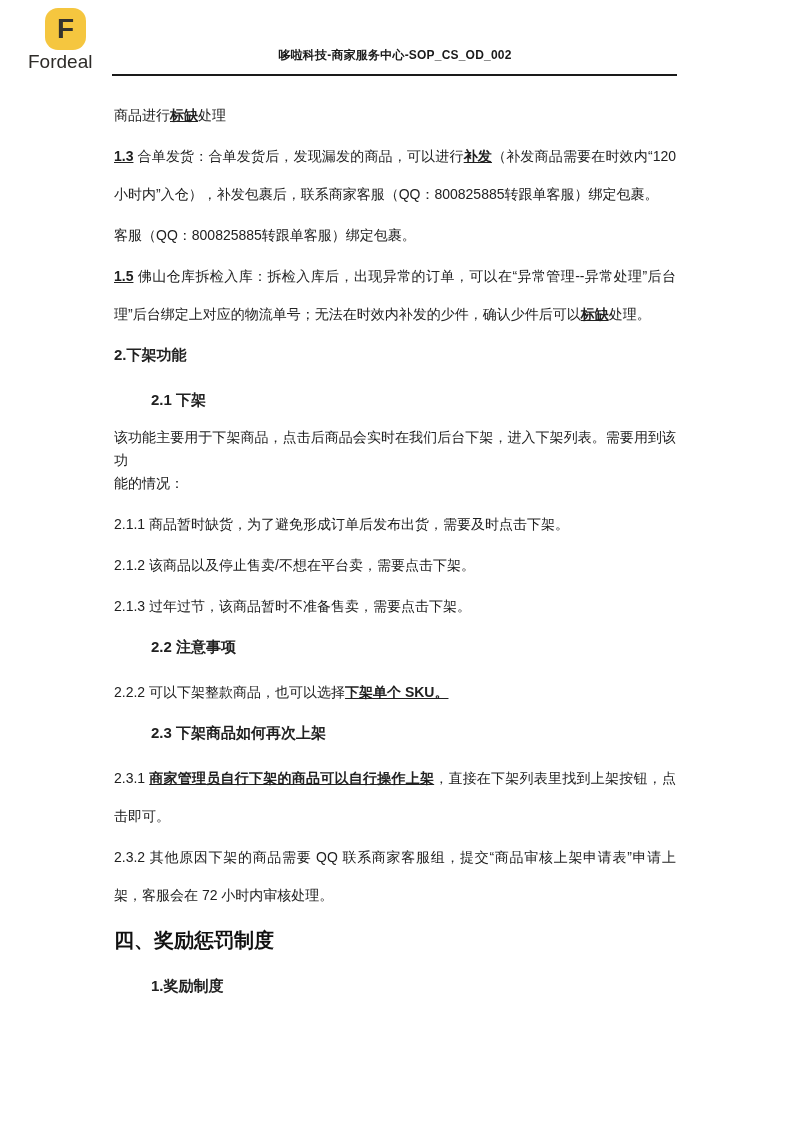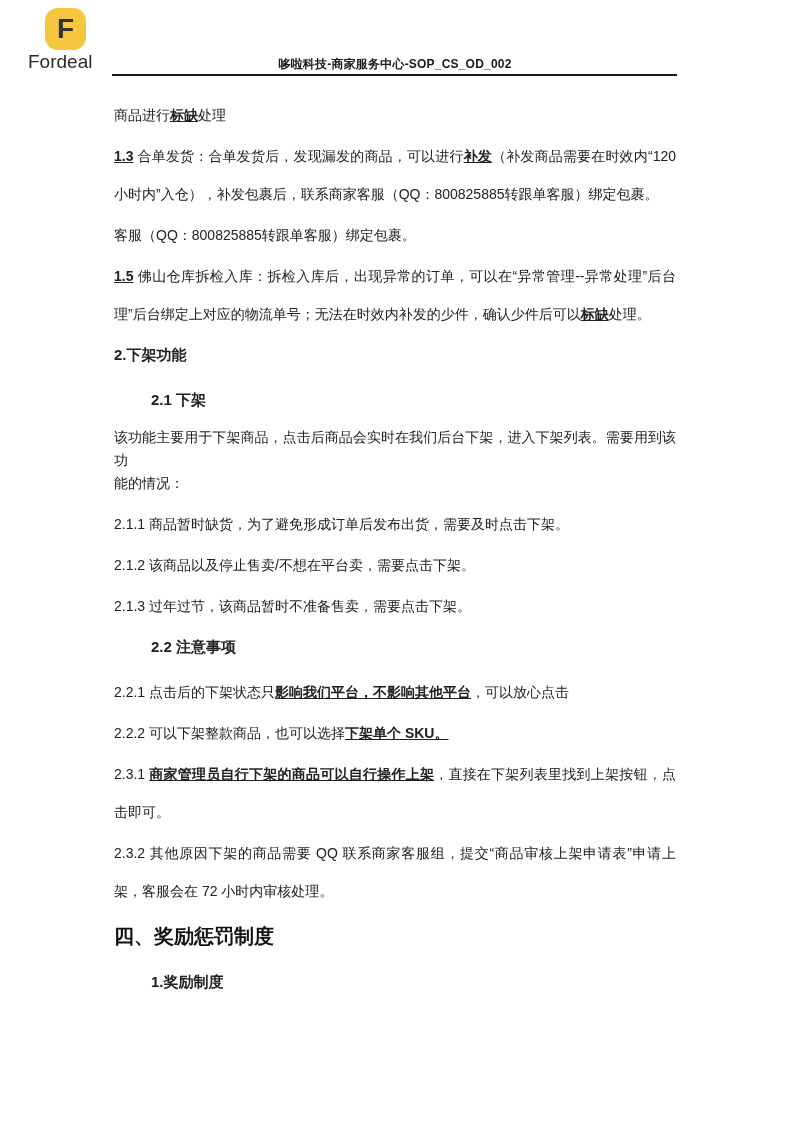--- a/index.html
+++ b/index.html
@@ -30,21 +30,21 @@
     position: absolute;
     left: 28px; top: 51px;
     width: 76px;
     text-align: left;
     font-size: 19px;
     font-weight: 400;
     color: #2d2b28;
   }
   .doc-title {
     position: absolute;
-    left: 114px; top: 56px;
+    left: 114px; top: 47px;
     width: 562px;
     text-align: center;
     font-size: 12px;
     font-weight: 700;
     color: #1a1a1a;
     letter-spacing: 0.2px;
   }
   .header-rule {
     position: absolute;
     left: 112px; top: 74px;
@@ -114,24 +114,24 @@
       <div class="block p">
         <div class="line"><span>2.1.2 该商品以及停止售卖/不想在平台卖，需要点击下架。</span></div>
       </div>
       <div class="block p">
         <div class="line"><span>2.1.3 过年过节，该商品暂时不准备售卖，需要点击下架。</span></div>
       </div>
       <div class="block h3">
         <div class="line"><span>2.2 注意事项</span></div>
       </div>
       <div class="block p">
-        <div class="line"><span>2.2.1 点击后的下架状态只</span><span class="b">影响我们平台，不影响其他平台</span><span>，可以放心点击</span></div>
+        <div class="line"><span>2.2.2 可以下架整款商品，也可以选择</span><span class="b">下架单个 SKU。</span></div>
       </div>
-      <div class="block p">
-        <div class="line"><span>2.2.2 可以下架整款商品，也可以选择</span><span class="b">下架单个 SKU。</span></div>
+      <div class="block h3">
+        <div class="line"><span>2.3 下架商品如何再次上架</span></div>
       </div>
       <div class="block p">
         <div class="line fill"><span>2.3.1 </span><span class="b">商家管理员自行下架的商品可以自行操作上架</span><span>，直接在下架列表里找到上架按钮，点</span></div>
         <div class="line"><span>击即可。</span></div>
       </div>
       <div class="block p">
         <div class="line fill"><span>2.3.2 其他原因下架的商品需要 QQ 联系商家客服组，提交“商品审核上架申请表”申请上</span></div>
         <div class="line"><span>架，客服会在 72 小时内审核处理。</span></div>
       </div>
       <div class="block h1">

